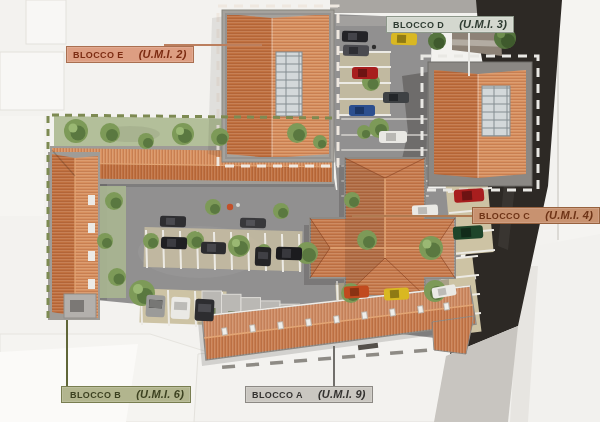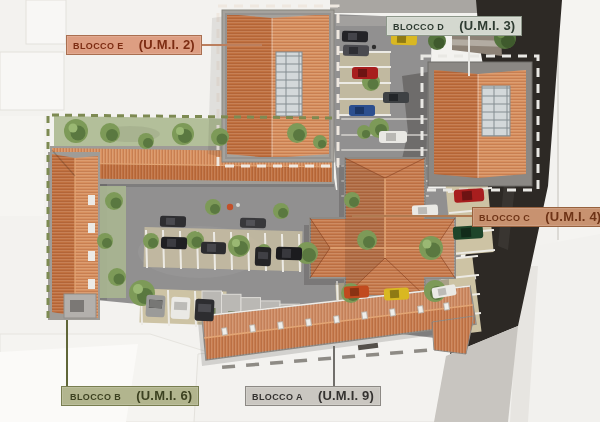--- a/index.html
+++ b/index.html
@@ -2,22 +2,22 @@
 <html style="--bg: #f3f2ef; --context: #f8f7f5; --context_edge: #e3e1dc; --label_e_bg: #dd9e82; --label_e_border: #a96f50; --label_e_text: #7c2c12; --label_e_line: #bb7f5e; --label_d_bg: #d4d8cf; --label_d_border: #8e988b; --label_d_text: #2e3b31; --label_d_line: #e7e6e2; --label_c_bg: #c89270; --label_c_border: #97623f; --label_c_text: #6e3316; --label_c_line: #b07a50; --label_b_bg: #b2b58e; --label_b_border: #787d50; --label_b_text: #3c4120; --label_b_line: #606638; --label_a_bg: #cac7c1; --label_a_border: #8c8984; --label_a_text: #343230; --label_a_line: #716f6b; --roof_light: #d8905f; --roof_dark: #c0703f; --roof_base: #c87c4e; --ridge: #e2a574; --solar: #d3d8da; --wall_gray: #9f9c97; --asphalt: #919090; --road_dark: #2d2925; --lawn: #b3bf9a; --tree: #7d9a58; --tree_dark: #5a7840; --stall: #cdc3a4; --stall_line: #eceae4; --boundary_green: #7d8a52; --boundary_white: #efe8e0;"><head>
 <meta charset="utf-8">
 <style>
   html,body{margin:0;padding:0;}
   body{width:600px;height:422px;overflow:hidden;font-family:"Liberation Sans",sans-serif;background:var(--bg,#f3f2ef);}
   .stage{position:relative;width:600px;height:422px;}
   .stage svg{position:absolute;left:0;top:0;}
   .plan-label{position:absolute;display:flex;align-items:baseline;gap:15px;white-space:nowrap;
     border:1px solid #000;padding:1px 6px 2px 6px;font-weight:bold;font-size:9px;letter-spacing:.4px;
     box-shadow:0 0 0 0.5px rgba(255,255,255,.25) inset;}
-  .lbl-umi{font-size:13px;letter-spacing:.2px;}
-  .label-e{left:66px;top:35px;background:var(--label_e_bg);border-color:var(--label_e_border);color:var(--label_e_text);}
+  .lbl-umi{font-size:11px;letter-spacing:.2px;font-style:italic;}
+  .label-e{left:66px;top:46px;background:var(--label_e_bg);border-color:var(--label_e_border);color:var(--label_e_text);}
   .label-d{left:386px;top:16px;background:var(--label_d_bg);border-color:var(--label_d_border);color:var(--label_d_text);}
   .label-c{left:472px;top:207px;background:var(--label_c_bg);border-color:var(--label_c_border);color:var(--label_c_text);justify-content:center;}
   .label-b{left:61px;top:386px;background:var(--label_b_bg);border-color:var(--label_b_border);color:var(--label_b_text);padding-left:8px;}
   .label-a{left:245px;top:386px;background:var(--label_a_bg);border-color:var(--label_a_border);color:var(--label_a_text);text-align:center;}
   .ctx{fill:var(--context);stroke:var(--context_edge);stroke-width:1;}
 </style>
 </head>
 <body>
 
 <div class="stage">

